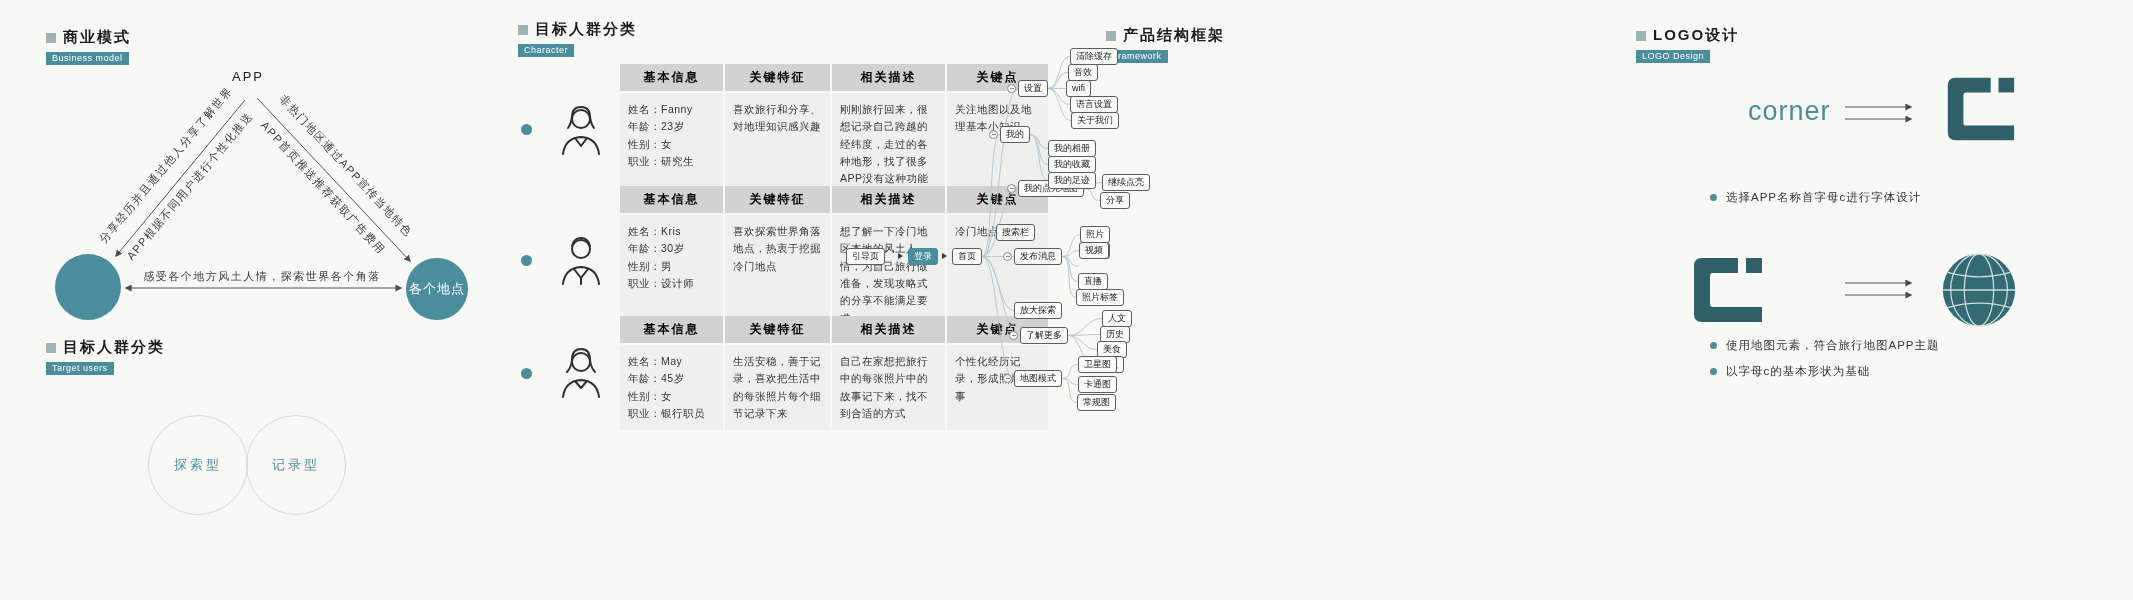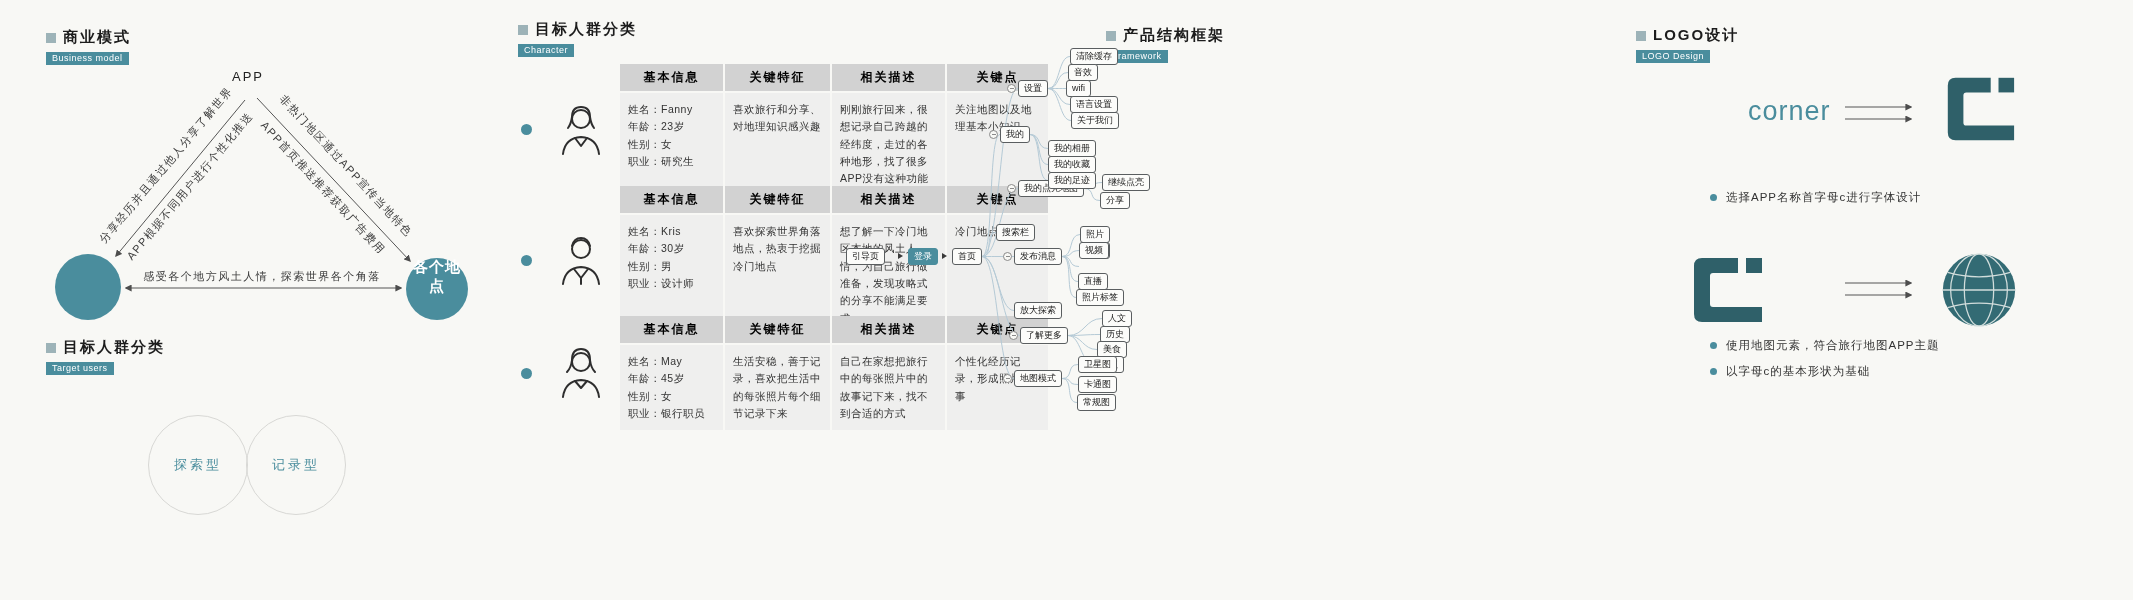--- a/index.html
+++ b/index.html
@@ -14,22 +14,22 @@
   .sec-title { font-size:15px; font-weight:bold; color:#1c1c1c; letter-spacing:2px; }
   .sec-sub { display:inline-block; margin-top:3px; background:#4a8d9d; color:#fff; font-size:9px;
              padding:1px 6px 2px; letter-spacing:.5px; }
 
   
   #bm-canvas { position:absolute; left:40px; top:52px; width:470px; height:300px; }
   #bm-canvas svg line { stroke:#555; stroke-width:1; }
   .edge-label { position:absolute; white-space:nowrap; font-size:11px; color:#3c3c3c; letter-spacing:1.5px;
                 transform:translate(-50%,-50%) rotate(var(--r,0deg)); }
   .apex-label { position:absolute; transform:translate(-50%,-50%); font-size:13px; color:#222; letter-spacing:2px; }
-  .bm-circle { position:absolute; border-radius:50%; background:#4a8d9d; display:flex; align-items:flex-start;
-               justify-content:center; color:#fff; font-size:15px; letter-spacing:1px; text-align:center;font-weight:bold; }
+  .bm-circle { position:absolute; border-radius:50%; background:#4a8d9d; display:flex; align-items:center;
+               justify-content:center; color:#fff; font-size:13px; letter-spacing:1px; text-align:center; }
 
   
   .tu-circle { position:absolute; width:100px; height:100px; border:1px solid #d8d8d5; border-radius:50%;
                display:flex; align-items:center; justify-content:center; color:#4a8d9d; font-size:13px;
                letter-spacing:3px; }
 
   
   .persona-row { position:absolute; left:521px; display:flex; align-items:center; }
   .p-bullet { width:11px; height:11px; border-radius:50%; background:#4a8d9d; margin-right:24px; flex:none; }
   .p-avatar { width:50px; margin-right:12px; flex:none; display:flex; justify-content:center; }

